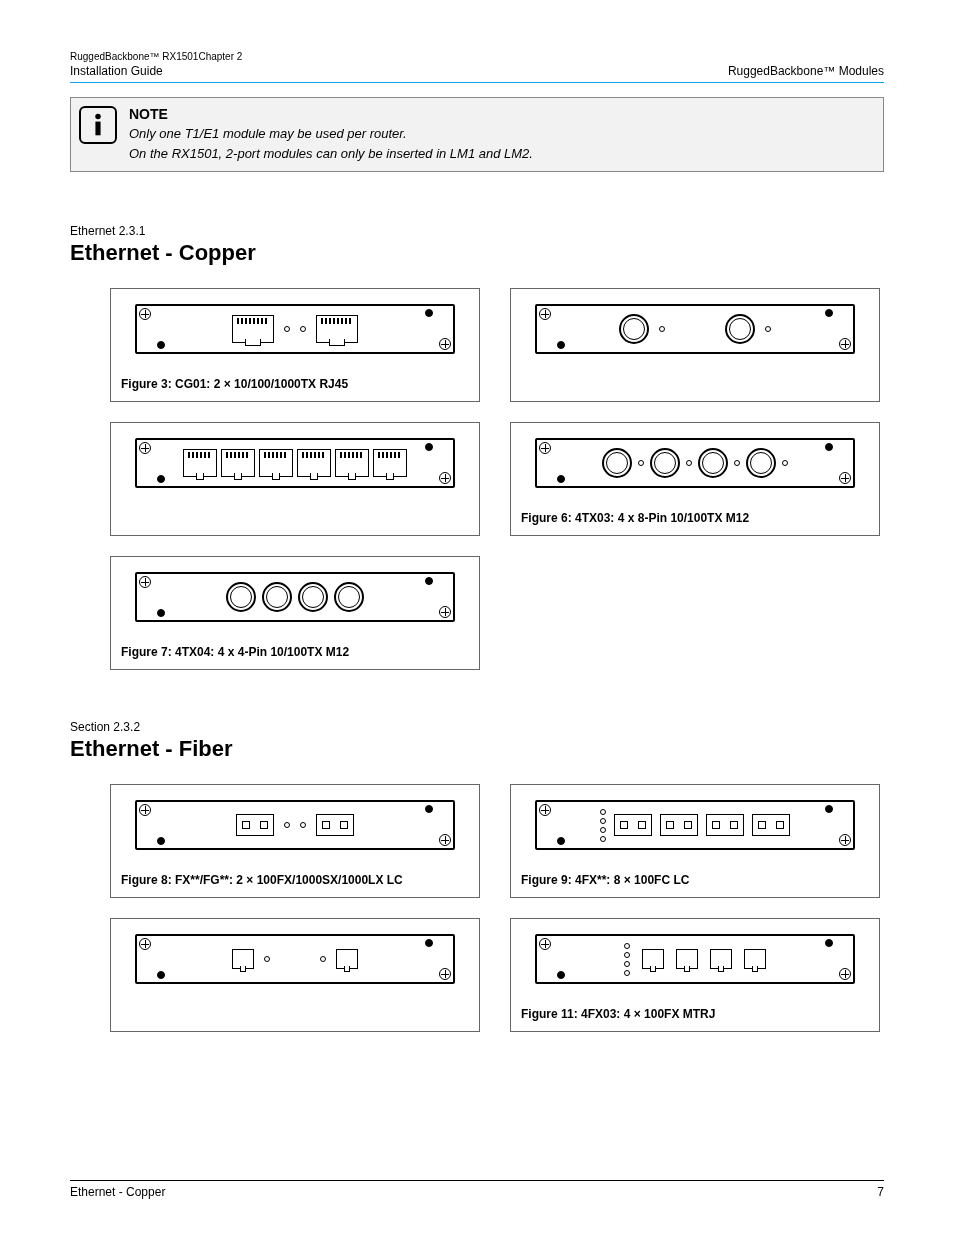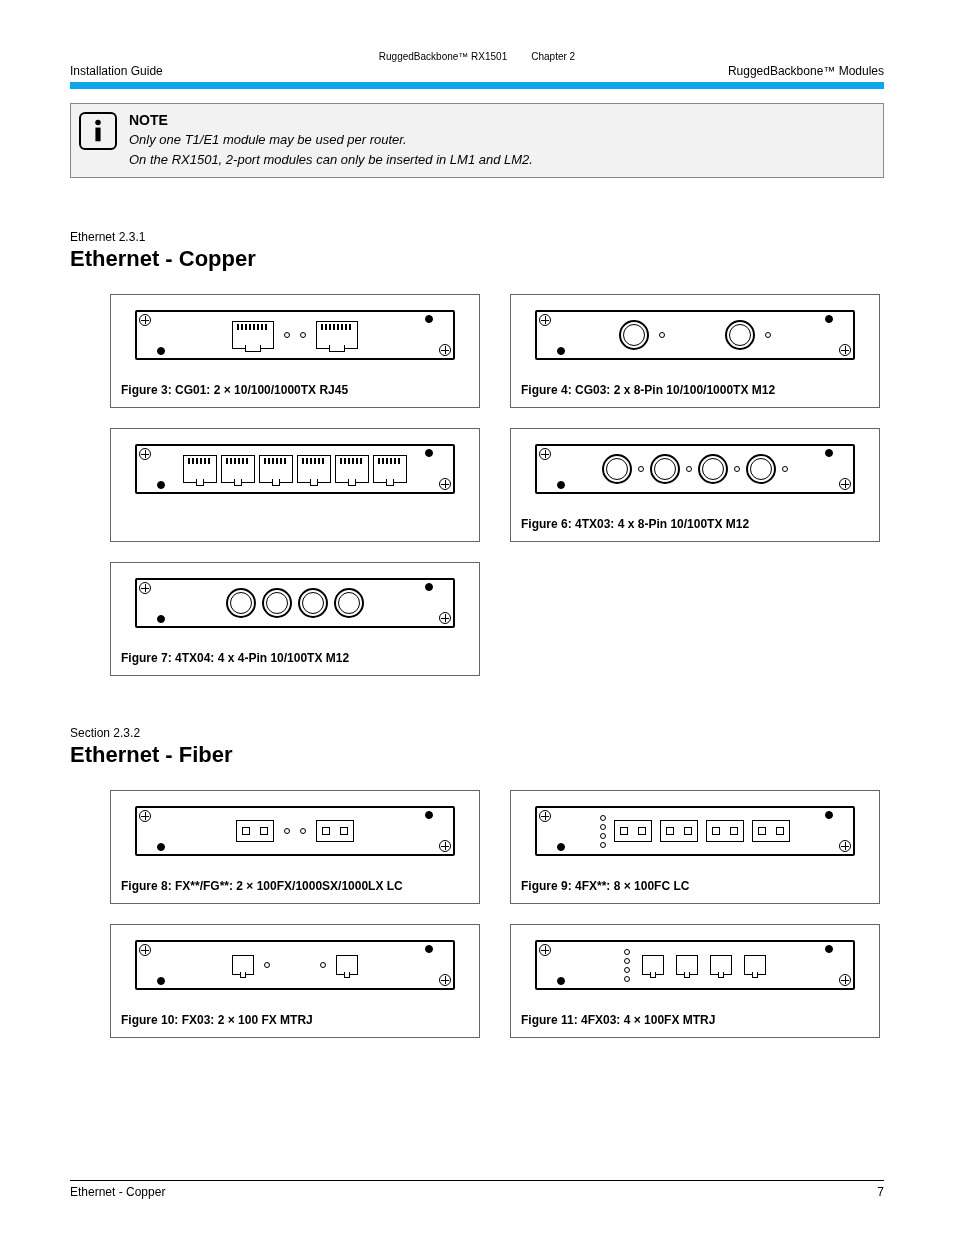--- a/index.html
+++ b/index.html
@@ -8,34 +8,33 @@
     font-size: 13px;
     color: #000;
     background: #fff;
     width: 954px;
     height: 1235px;
     position: relative;
     padding: 50px 70px 40px 70px;
   }
   .header-row {
     display: flex;
-    justify-content: center;
+    justify-content: flex-start;
     font-size: 10px;
     line-height: 1.3;
-    gap: 24px;
   }
   .header-row .left { text-align: left; }
   .header-row .right { text-align: right; }
   .header-sub {
     display: flex;
     justify-content: space-between;
     font-size: 12px;
     margin-top: 1px;
     padding-bottom: 4px;
-    border-bottom: 7px solid #0ea5e9;
+    border-bottom: 1px solid #0ea5e9;
     margin-bottom: 14px;
   }
   .note-box {
     border: 1px solid #888;
     background: #f2f2f2;
     display: flex;
     align-items: stretch;
     padding: 8px 10px 8px 8px;
     margin-bottom: 52px;
   }
@@ -211,21 +210,20 @@
           <div class="screw br"></div>
         <div class="row-center">
             <div class="mconn"></div>
             <div class="led"></div>
             <div style="width:40px"></div>
             <div class="mconn"></div>
             <div class="led"></div>
           </div>
       </div>
     </div>
-    <div class="figure-caption">Figure 4: CG03: 2 x 8-Pin 10/100/1000TX M12</div>
   </div>
 
   <div class="figure-box">
     <div class="figure-img">
       <div class="module-panel">
         <div class="screw tl"></div>
           <div class="rivet tr"></div>
           <div class="rivet bl"></div>
           <div class="screw br"></div>
         <div class="row-center" style="gap:4px;">
@@ -356,21 +354,20 @@
           <div class="screw br"></div>
         <div class="row-center">
             <div class="mtrj"></div>
             <div class="led"></div>
             <div style="width:30px"></div>
             <div class="led"></div>
             <div class="mtrj"></div>
           </div>
       </div>
     </div>
-    <div class="figure-caption">Figure 10: FX03: 2 × 100 FX MTRJ</div>
   </div>
 
   <div class="figure-box">
     <div class="figure-img">
       <div class="module-panel">
         <div class="screw tl"></div>
           <div class="rivet tr"></div>
           <div class="rivet bl"></div>
           <div class="screw br"></div>
         <div class="row-center" style="gap:12px;">

